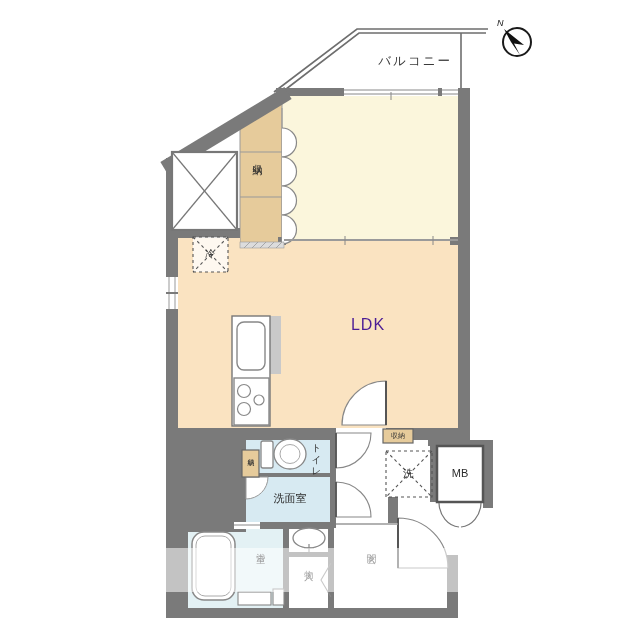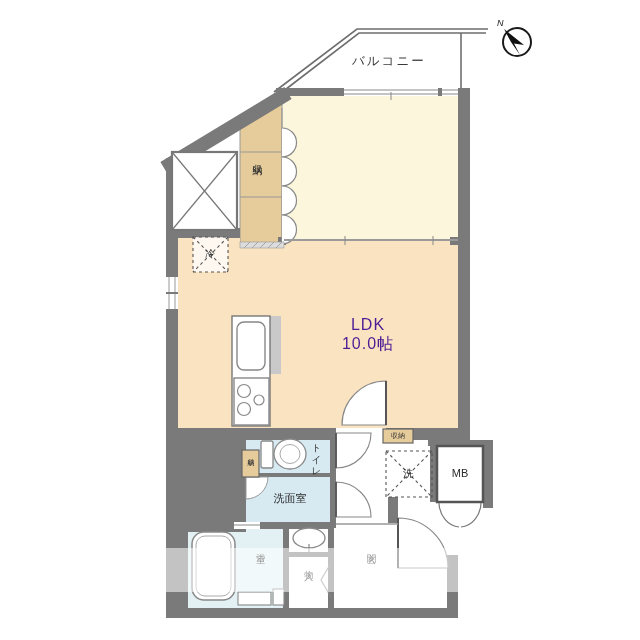--- a/index.html
+++ b/index.html
@@ -9,21 +9,21 @@
   }
   .canvas svg{position:absolute;left:0;top:0;}
   .lbl{position:absolute;color:#2b2b2b;line-height:1.2;pointer-events:none;white-space:nowrap;}
   .center{text-align:center;}
   .vert{writing-mode:vertical-rl;text-orientation:upright;letter-spacing:1px;}
   .room-title{font-size:15px;letter-spacing:1px;color:#1f1f1f;}
   .room-size{font-size:15px;color:#1f1f1f;}
   .ldk-title{font-size:16px;letter-spacing:1px;color:#4c1d95;}
   .small{font-size:9.5px;color:#333;}
   .tiny{font-size:7px;color:#333;letter-spacing:0;}
-  .balcony-label{font-size:12.5px;letter-spacing:2px;color:#3a3a3a;}
+  .balcony-label{font-size:12.5px;letter-spacing:2px;color:#3a3a3a;text-align:right;}
   .mb-label{font-size:11px;color:#2b2b2b;}
   .n-label{font-size:9px;color:#111;font-style:italic;}
   .wm-band{position:absolute;left:0;top:548px;width:640px;height:44px;background:rgba(255,255,255,0.55);pointer-events:none;}
   .wm-text{position:absolute;left:196px;top:549px;font-size:40px;color:rgba(122,128,134,0.92);letter-spacing:0.5px;pointer-events:none;}
 </style>
 </head>
 <body>
 
 <div class="canvas">
 
@@ -197,21 +197,20 @@
       <polygon points="504,29 524,45 514,43.5 520,55 511,42" fill="#111111"></polygon>
     </g>
   </svg>
 
   <div class="lbl balcony-label" style="left:352px;top:54px;width:100px;">バルコニー</div>
   <div class="lbl n-label" style="left:497px;top:18px;">N</div>
 
 
   <div class="lbl center" style="left:298px;top:315px;width:140px;">
     <div class="ldk-title">LDK</div>
-    <div class="ldk-title">10.0帖</div>
   </div>
 
   <div class="lbl vert" style="left:251px;top:156px;font-size:10px;">収納</div>
   <div class="lbl" style="left:205px;top:248px;font-size:10px;">冷</div>
   <div class="lbl vert small" style="left:311px;top:437px;">トイレ</div>
   <div class="lbl center" style="left:258px;top:492px;width:64px;font-size:11px;">洗面室</div>
   <div class="lbl vert tiny" style="left:246px;top:453px;">収納</div>
   <div class="lbl center tiny" style="left:384px;top:432px;width:28px;">収納</div>
   <div class="lbl" style="left:403px;top:467px;font-size:10.5px;">洗</div>
   <div class="lbl center mb-label" style="left:446px;top:467px;width:28px;">MB</div>

